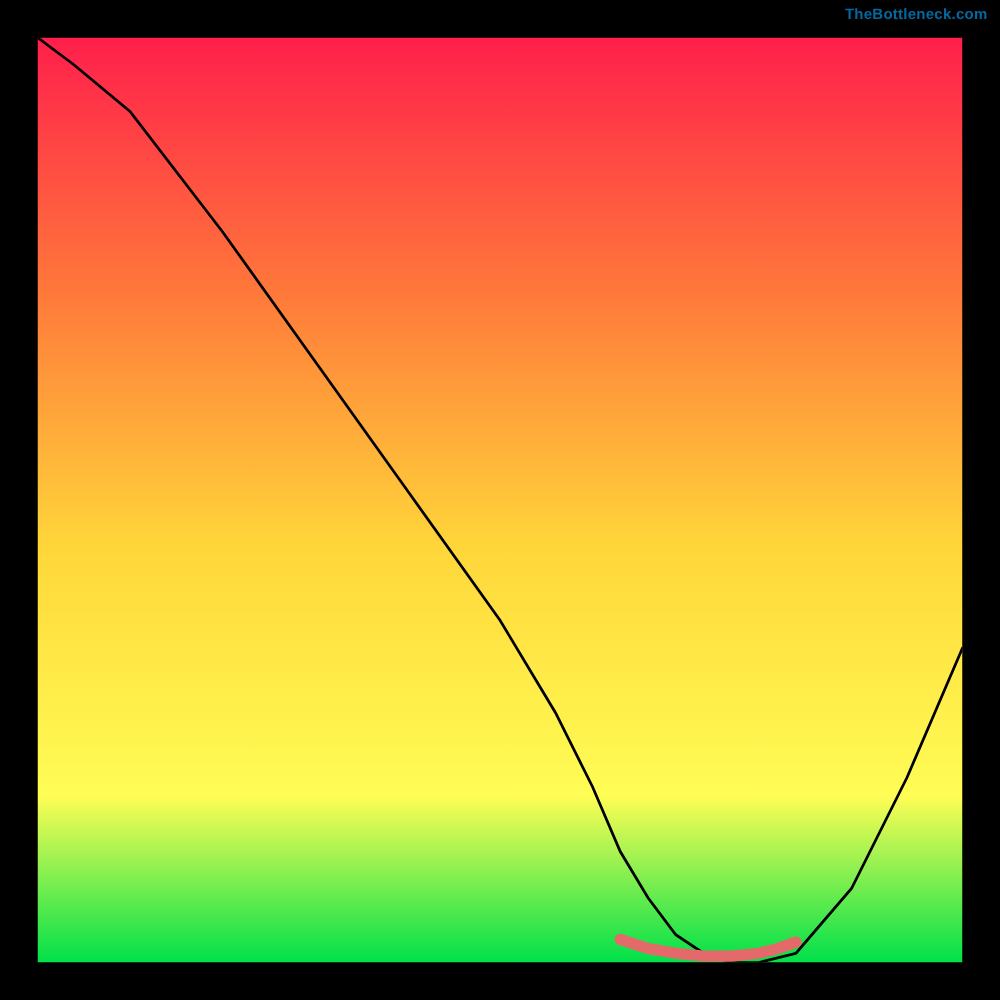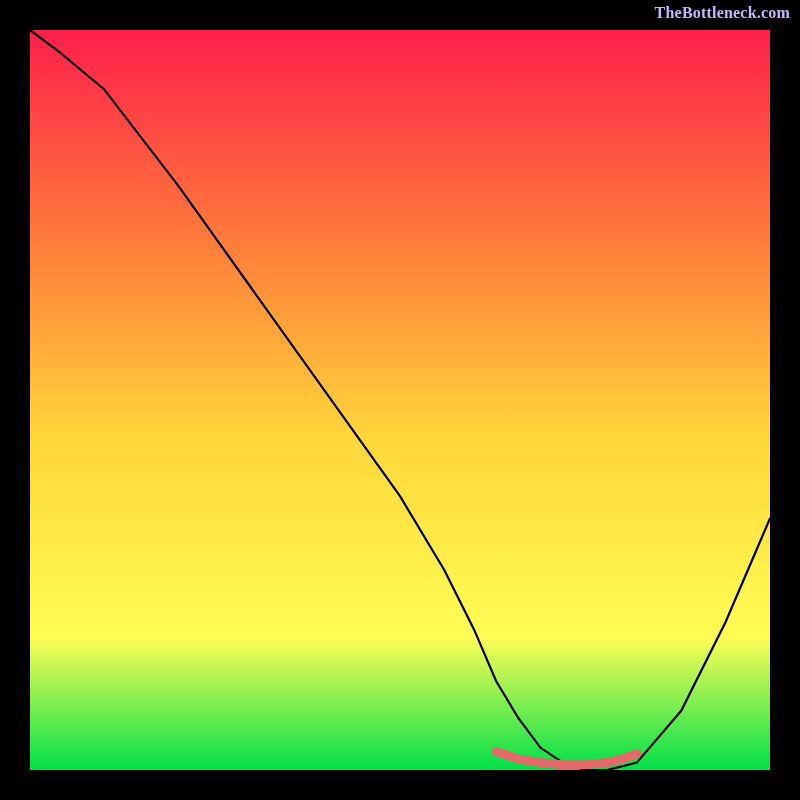--- a/index.html
+++ b/index.html
@@ -14,27 +14,26 @@
   .frame {
     position: relative;
     width: 800px;
     height: 800px;
     background: #000;
   }
   .watermark {
     position: absolute;
     top: 4px;
     right: 10px;
-    color: #c4b5fd;
-    font-size: 16px;
+    color: #0369a1;
+    font-size: 12px;
     font-weight: 600;
     letter-spacing: 0.2px;
     z-index: 10;
     user-select: none;
-    font-family: Liberation Serif, serif;
   }
   .plot-area {
     position: absolute;
     left: 30px;
     top: 30px;
     width: 740px;
     height: 740px;
   }
   svg {
     display: block;

